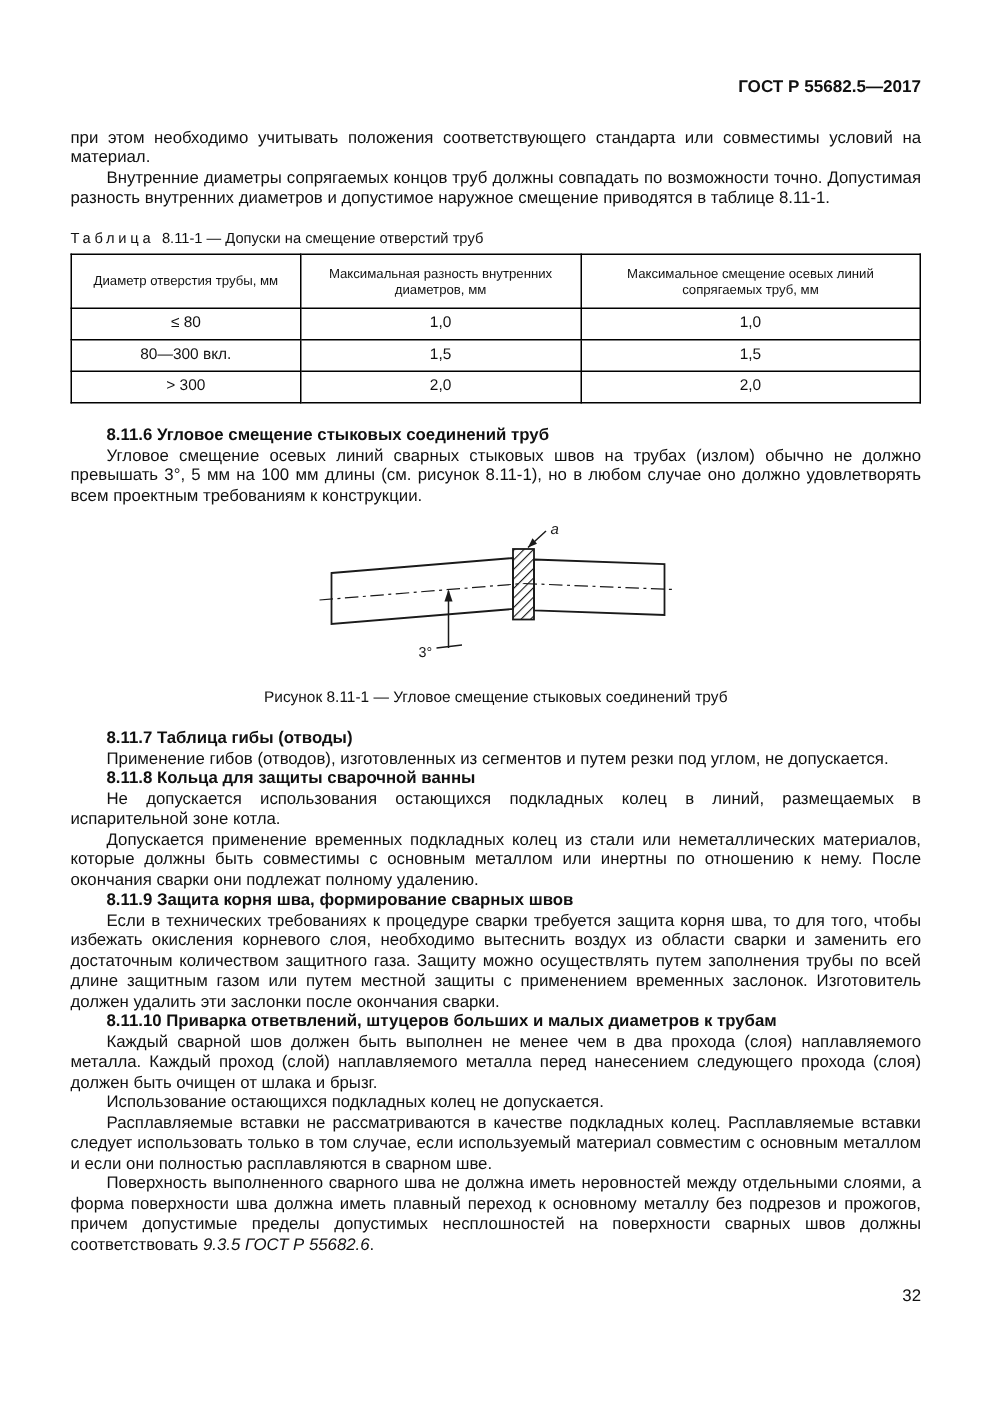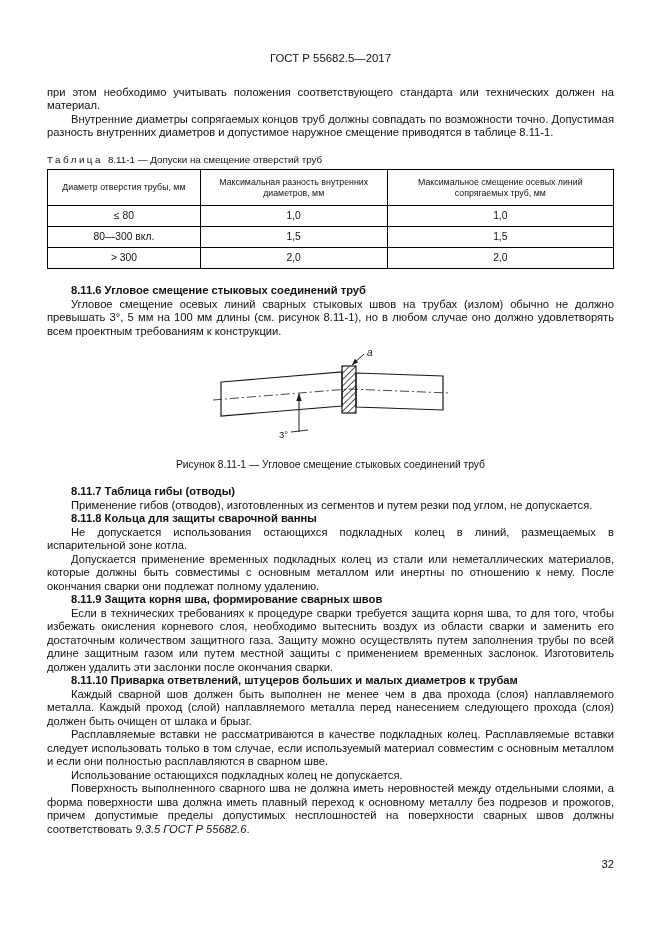--- a/index.html
+++ b/index.html
@@ -8,22 +8,22 @@
     background:#ffffff;
     color:#111;
     font-family:"Liberation Sans","DejaVu Sans",sans-serif;
     font-size:11.2px;
     line-height:13.5px;
     position:relative;
     overflow:hidden;
   }
   .page { padding:52px 47px 0 47px; }
   .doc-header {
-    text-align:center;
-    font-weight:normal;
+    text-align:right;
+    font-weight:bold;
     font-size:11.4px;
     margin-bottom:20px;
   }
   p.body-text { text-align:justify; text-indent:24px; }
   p.no-indent { text-indent:0; }
   h3.sec-heading {
     font-size:11.2px;
     font-weight:bold;
     text-indent:24px;
     line-height:13.5px;
@@ -60,21 +60,21 @@
     font-size:11.2px;
   }
 </style>
 </head>
 <body>
 
 <div class="page">
 
   <div class="doc-header">ГОСТ Р 55682.5—2017</div>
 
-  <p class="body-text no-indent">при этом необходимо учитывать положения соответствующего стандарта или технических должен на материал.</p>
+  <p class="body-text no-indent">при этом необходимо учитывать положения соответствующего стандарта или совместимы условий на материал.</p>
   <p class="body-text">Внутренние диаметры сопрягаемых концов труб должны совпадать по возможности точно. Допустимая разность внутренних диаметров и допустимое наружное смещение приводятся в таблице 8.11-1.</p>
 
   <div class="table-caption">
     <span class="tcap-word">Таблица</span><span class="tcap-rest">8.11-1 — Допуски на смещение отверстий труб</span>
   </div>
 
   <table class="gost">
     <thead>
       <tr>
         <th style="width:27%">Диаметр отверстия трубы, мм</th>
@@ -137,18 +137,18 @@
 
   <h3 class="sec-heading">8.11.8 Кольца для защиты сварочной ванны</h3>
   <p class="body-text">Не допускается использования остающихся подкладных колец в линий, размещаемых в испарительной зоне котла.</p>
   <p class="body-text">Допускается применение временных подкладных колец из стали или неметаллических материалов, которые должны быть совместимы с основным металлом или инертны по отношению к нему. После окончания сварки они подлежат полному удалению.</p>
 
   <h3 class="sec-heading">8.11.9 Защита корня шва, формирование сварных швов</h3>
   <p class="body-text">Если в технических требованиях к процедуре сварки требуется защита корня шва, то для того, чтобы избежать окисления корневого слоя, необходимо вытеснить воздух из области сварки и заменить его достаточным количеством защитного газа. Защиту можно осуществлять путем заполнения трубы по всей длине защитным газом или путем местной защиты с применением временных заслонок. Изготовитель должен удалить эти заслонки после окончания сварки.</p>
 
   <h3 class="sec-heading">8.11.10 Приварка ответвлений, штуцеров больших и малых диаметров к трубам</h3>
   <p class="body-text">Каждый сварной шов должен быть выполнен не менее чем в два прохода (слоя) наплавляемого металла. Каждый проход (слой) наплавляемого металла перед нанесением следующего прохода (слоя) должен быть очищен от шлака и брызг.</p>
+  <p class="body-text">Использование остающихся подкладных колец не допускается.</p>
   <p class="body-text">Расплавляемые вставки не рассматриваются в качестве подкладных колец. Расплавляемые вставки следует использовать только в том случае, если используемый материал совместим с основным металлом и если они полностью расплавляются в сварном шве.</p>
-  <p class="body-text">Использование остающихся подкладных колец не допускается.</p>
   <p class="body-text"><span>Поверхность выполненного сварного шва не должна иметь неровностей между отдельными слоями, а форма поверхности шва должна иметь плавный переход к основному металлу без подрезов и прожогов, причем допустимые пределы допустимых несплошностей на поверхности сварных швов должны соответствовать </span><span class="ref-italic">9.3.5 ГОСТ Р 55682.6</span><span>.</span></p>
 
   <div class="page-number">32</div>
 </div>
 
 </body></html>

